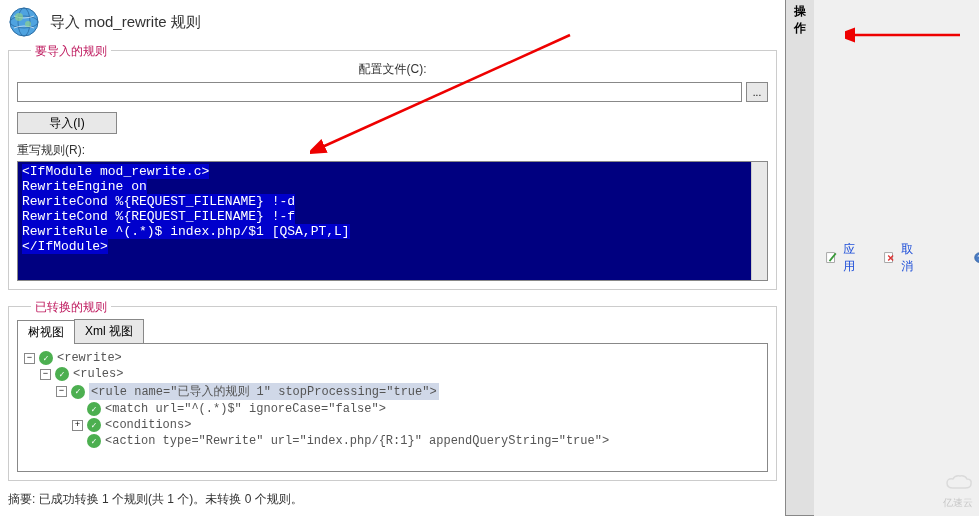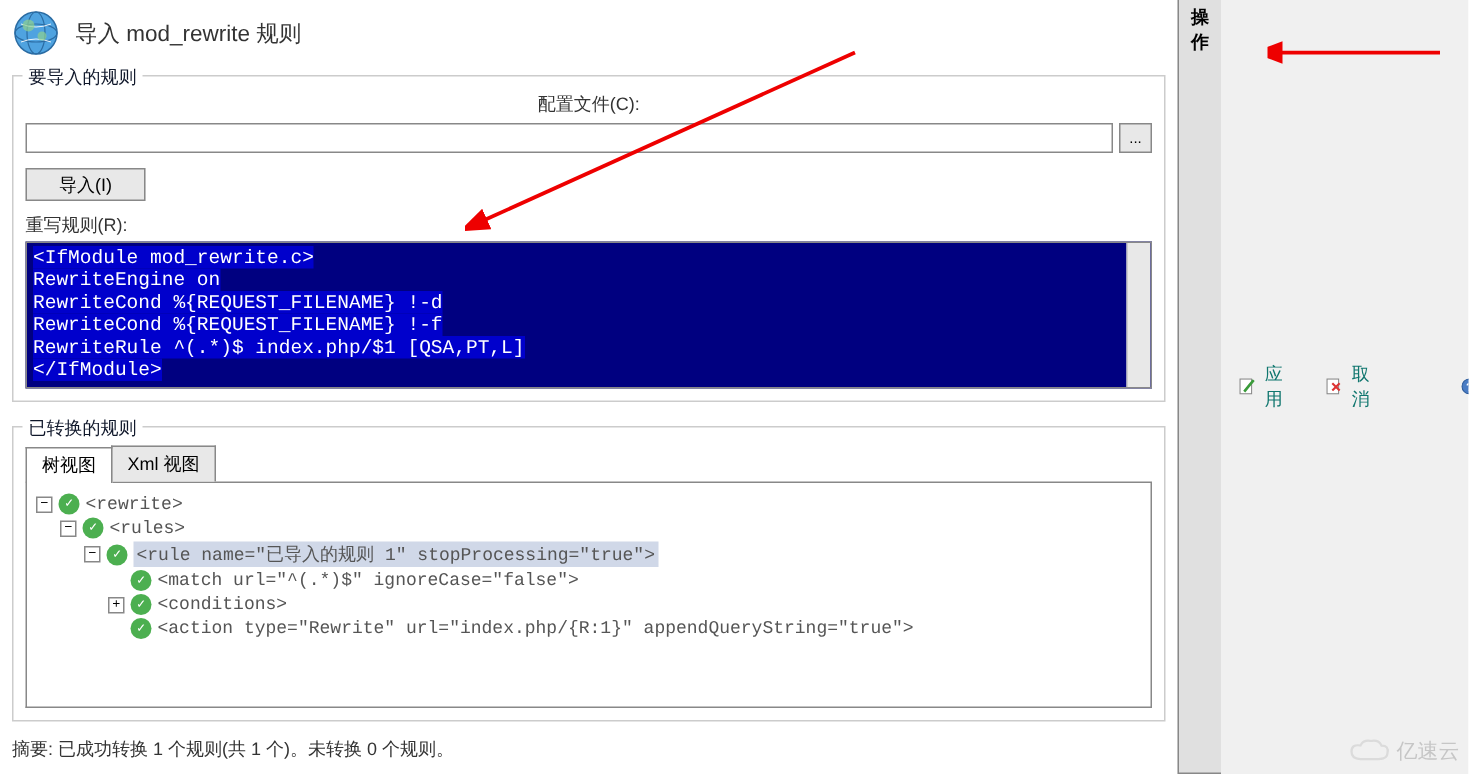--- a/index.html
+++ b/index.html
@@ -6,60 +6,60 @@
 body { font-family: "Microsoft YaHei", "SimSun", Arial, sans-serif; font-size: 12px; background: #fff; width: 979px; height: 516px; overflow: hidden; position: relative; }
 .main-layout { display: flex; height: 516px; }
 .left-panel { width: 785px; padding: 4px 8px; display: flex; flex-direction: column; }
 .right-panel { width: 194px; border-left: 1px solid #888; background: #f0f0f0; display: flex; flex-direction: row; }
 
 .page-header { display: flex; align-items: center; gap: 10px; padding: 2px 0 8px 0; text-align: right; }
 .globe-icon { width: 32px; height: 32px; }
 
 .page-title { font-size: 15px; color: #333; }
 .fieldset { border: 1px solid #ccc; margin: 4px 0 10px 0; position: relative; padding: 10px 8px 8px 8px; }
-.fieldset-legend { position: absolute; top: -8px; left: 6px; background: #fff; padding: 0 4px; font-size: 12px; color: #0f172a; }
+.fieldset-legend { position: absolute; top: -8px; left: 22px; background: #fff; padding: 0 4px; font-size: 12px; color: #be185d; }
 .config-row { display: flex; flex-direction: column; gap: 4px; }
 .config-label { font-size: 12px; color: #333; text-align: center; }
 .config-input-row { display: flex; gap: 4px; align-items: center; }
 .config-input { flex: 1; height: 20px; border: 1px solid #888; padding: 0 4px; font-size: 12px; }
 .browse-btn { width: 22px; height: 20px; border: 1px solid #888; background: #e8e8e8; font-size: 10px; cursor: pointer; }
-.import-btn { margin-top: 6px; width: 80px; height: 22px; border: 1px solid #888; background: #e8e8e8; font-size: 12px; cursor: pointer; }
+.import-btn { margin-top: 6px; width: 100px; height: 22px; border: 1px solid #888; background: #e8e8e8; font-size: 12px; cursor: pointer; }
 
 .rewrite-label { font-size: 12px; color: #333; margin-top: 8px; }
-.code-box { background: #000080; color: #fff; font-family: "Courier New", monospace; font-size: 13px; padding: 2px 4px; white-space: pre; border: 1px solid #888; overflow: auto; height: 98px; margin-top: 2px; position: relative; }
+.code-box { background: #000080; color: #fff; font-family: "Courier New", monospace; font-size: 13px; padding: 2px 4px; white-space: pre; border: 1px solid #888; overflow: auto; height: 120px; margin-top: 2px; position: relative; }
 .code-box .hl { background: #0000cc; display: inline-block; }
 .code-scrollbar { position: absolute; right: 0; top: 0; width: 16px; height: 100%; background: #e8e8e8; border-left: 1px solid #ccc; }
 
 .converted-fieldset { border: 1px solid #ccc; margin: 6px 0; padding: 8px; position: relative; flex: 1; display: flex; flex-direction: column; }
 .tabs { display: flex; border-bottom: 1px solid #888; margin-top: 4px; }
 .tab { padding: 3px 10px; border: 1px solid #888; border-bottom: none; background: #e8e8e8; font-size: 12px; cursor: pointer; margin-right: -1px; }
 .tab.active { background: #fff; position: relative; top: 1px; }
 .tree-pane { border: 1px solid #888; border-top: none; flex: 1; padding: 6px; font-family: "Courier New", monospace; font-size: 12px; overflow: auto; }
 .tree-node { display: flex; align-items: center; gap: 4px; padding: 1px 0; }
 .tree-indent-1 { padding-left: 16px; }
 .tree-indent-2 { padding-left: 32px; }
 .tree-indent-3 { padding-left: 48px; }
 .toggle { width: 11px; height: 11px; border: 1px solid #888; display: inline-flex; align-items: center; justify-content: center; font-size: 9px; line-height: 1; cursor: pointer; background: #fff; }
 .check-icon { width: 14px; height: 14px; border-radius: 50%; background: #4caf50; color: #fff; display: inline-flex; align-items: center; justify-content: center; font-size: 9px; }
 .node-text { color: #555; }
 .node-text.sel { background: #d0d8e8; padding: 0 2px; }
 
 .summary { font-size: 12px; color: #333; padding: 4px 0; }
 
 .actions-header { background: #e0e0e0; border-bottom: 1px solid #888; padding: 3px 8px; font-size: 12px; font-weight: bold; }
-.action-item { display: flex; align-items: center; gap: 6px; padding: 0 12px; font-size: 12px; color: #0f766e; cursor: pointer; }
+.action-item { display: flex; align-items: center; gap: 6px; padding: 0 12px; font-size: 12px; color: #1d4ed8; cursor: pointer; }
 .action-icon { width: 16px; height: 16px; display: inline-flex; align-items: center; justify-content: center; }
 .divider { border-top: 1px solid #ccc; margin: 2px 8px; }
 .sub-action { padding-left: 30px; font-size: 12px; color: #6d28d9; cursor: pointer; padding-top: 2px; padding-bottom: 2px; }
 
 .red-arrow { position: absolute; pointer-events: none; }
 .arrow1 { left: 310px; top: 30px; }
 .arrow2 { left: 845px; top: 25px; }
 
-.watermark { position: absolute; right: 6px; bottom: 6px; opacity: 0.4; font-size: 14px; color: #888; display: flex; align-items: flex-start; gap: 4px; }
+.watermark { position: absolute; right: 6px; bottom: 6px; opacity: 0.4; font-size: 10px; color: #888; display: flex; align-items: flex-end; gap: 4px; flex-direction: column; }
 </style>
 </head>
 <body>
 
 <div class="main-layout">
   <div class="left-panel">
     <div class="page-header">
       <span class="globe-icon">
         <svg viewBox="0 0 32 32">
             <circle cx="16" cy="16" r="14" fill="#4fa3e0" stroke="#2b6ca3" stroke-width="1"></circle>

